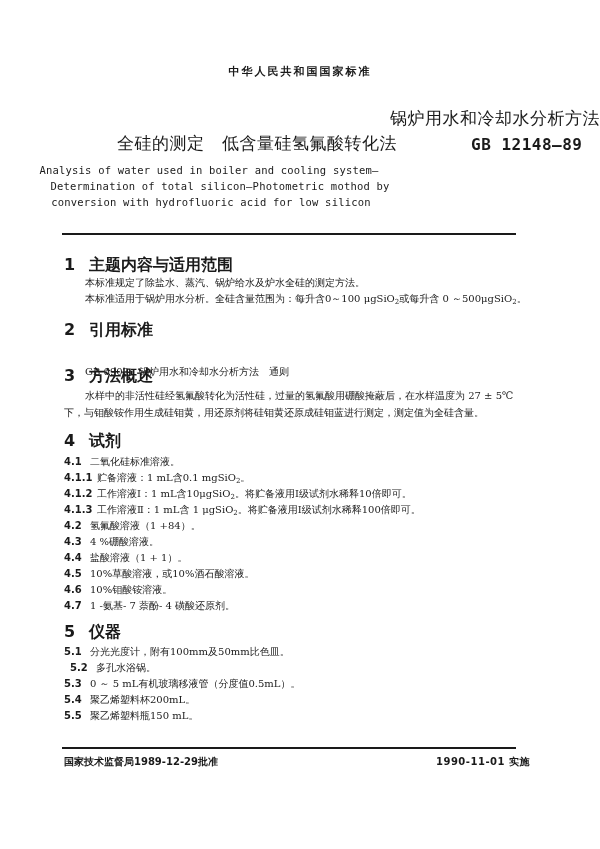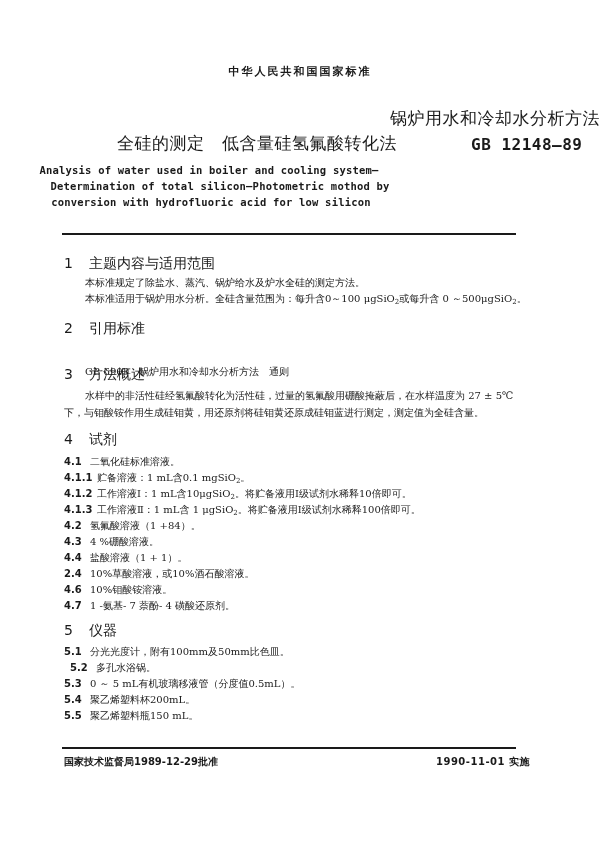--- a/index.html
+++ b/index.html
@@ -5,30 +5,30 @@
     * { margin: 0; padding: 0; box-sizing: border-box; }
     html, body { width: 600px; height: 849px; background: #ffffff; overflow: hidden; }
     body { position: relative; font-family: "DejaVu Serif", serif; color: #1a1a1a; }
     .abs { position: absolute; white-space: nowrap; }
 
     .national { left: 0; width: 600px; top: 64px; text-align: center; font-family: "DejaVu Sans", sans-serif; font-weight: bold; font-size: 11px; letter-spacing: 2px; }
     .title1 { left: 0; width: 600px; top: 107px; text-align: right; font-family: "DejaVu Sans", sans-serif; font-size: 17px; letter-spacing: 0.5px; padding-left: 10px; }
     .title2 { left: 117px; top: 132px; font-family: "DejaVu Sans", sans-serif; font-size: 17px; letter-spacing: 0.5px; }
     .gbcode { left: 471px; top: 135px; font-family: "DejaVu Sans Mono", monospace; font-weight: bold; font-size: 16px; letter-spacing: 0.5px; }
 
-    .en { left: 0; width: 488px; text-align: center; font-family: "DejaVu Sans Mono", monospace; font-weight: bold; font-size: 10.5px; letter-spacing: 0.2px; }
+    .en { left: 0; width: 488px; text-align: center; font-family: "DejaVu Sans Mono", monospace; font-weight: normal; font-size: 10.5px; letter-spacing: 0.2px; }
     .en1 { top: 164px; padding-right: 70px; }
     .en2 { top: 180px; padding-right: 48px; }
     .en3 { top: 196px; padding-right: 66px; }
 
     .rule { position: absolute; left: 62px; width: 454px; height: 2px; background: #1a1a1a; }
     .rule-top { top: 233px; }
     .rule-bottom { top: 747px; left: 62px; width: 454px; }
 
-    .sec { font-family: "DejaVu Sans", sans-serif; font-weight: normal; font-size: 14px; }
+    .sec { font-family: "DejaVu Sans", sans-serif; font-weight: bold; font-size: 16px; }
     .sec .num { display: inline-block; width: 25px; }
     .body { font-size: 10px; }
     .item { font-size: 10px; }
     .item .inum { display: inline-block; font-family: "DejaVu Sans", sans-serif; font-weight: bold; width: 26px; }
     .item .inum.w3 { width: 33px; }
     sub { font-size: 7px; vertical-align: -2px; }
 
     .footer-left { left: 64px; top: 755px; font-family: "DejaVu Sans", sans-serif; font-weight: bold; font-size: 10px; }
     .footer-right { left: 436px; top: 755px; font-family: "DejaVu Sans", sans-serif; font-weight: bold; font-size: 10px; letter-spacing: 0.5px; }
   </style>
@@ -84,21 +84,21 @@
 <div class="abs item" style="left:64px; top:519px;">
   <span class="inum">4.2</span><span>氢氟酸溶液（1 +84）。</span>
 </div>
 <div class="abs item" style="left:64px; top:535px;">
   <span class="inum">4.3</span><span>4 %硼酸溶液。</span>
 </div>
 <div class="abs item" style="left:64px; top:551px;">
   <span class="inum">4.4</span><span>盐酸溶液（1 + 1）。</span>
 </div>
 <div class="abs item" style="left:64px; top:567px;">
-  <span class="inum">2.4</span><span>10%草酸溶液，或10%酒石酸溶液。</span>
+  <span class="inum">4.5</span><span>10%草酸溶液，或10%酒石酸溶液。</span>
 </div>
 <div class="abs item" style="left:64px; top:583px;">
   <span class="inum">4.6</span><span>10%钼酸铵溶液。</span>
 </div>
 <div class="abs item" style="left:64px; top:599px;">
   <span class="inum">4.7</span><span>1 -氨基- 7 萘酚- 4 磺酸还原剂。</span>
 </div>
 
 <div class="abs sec" style="left:64px; top:622px;">
   <span class="num">5</span><span>仪器</span>

